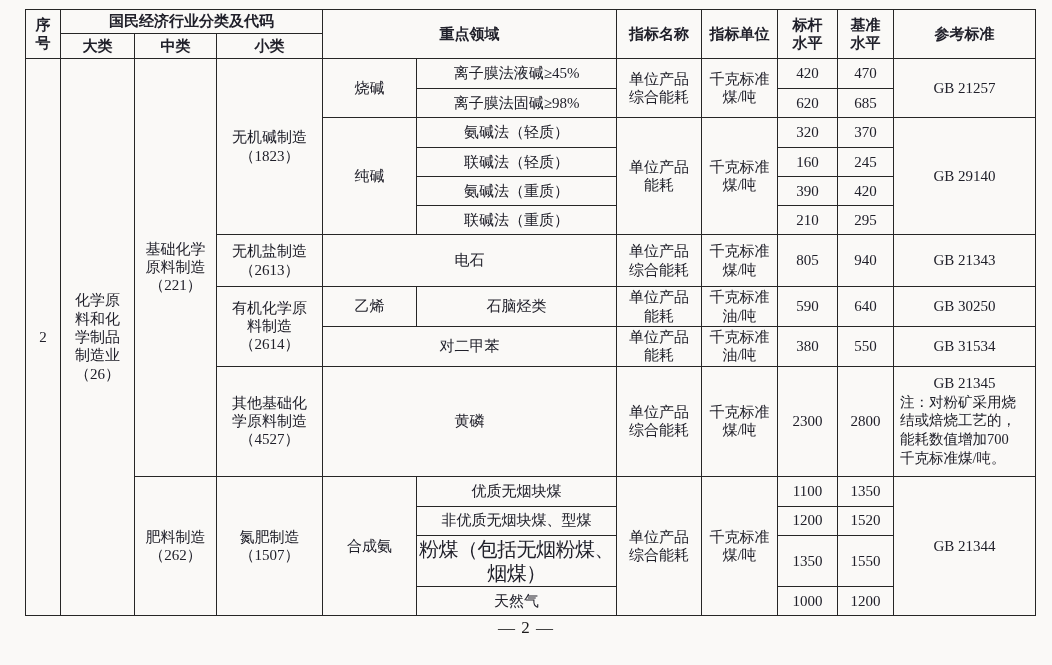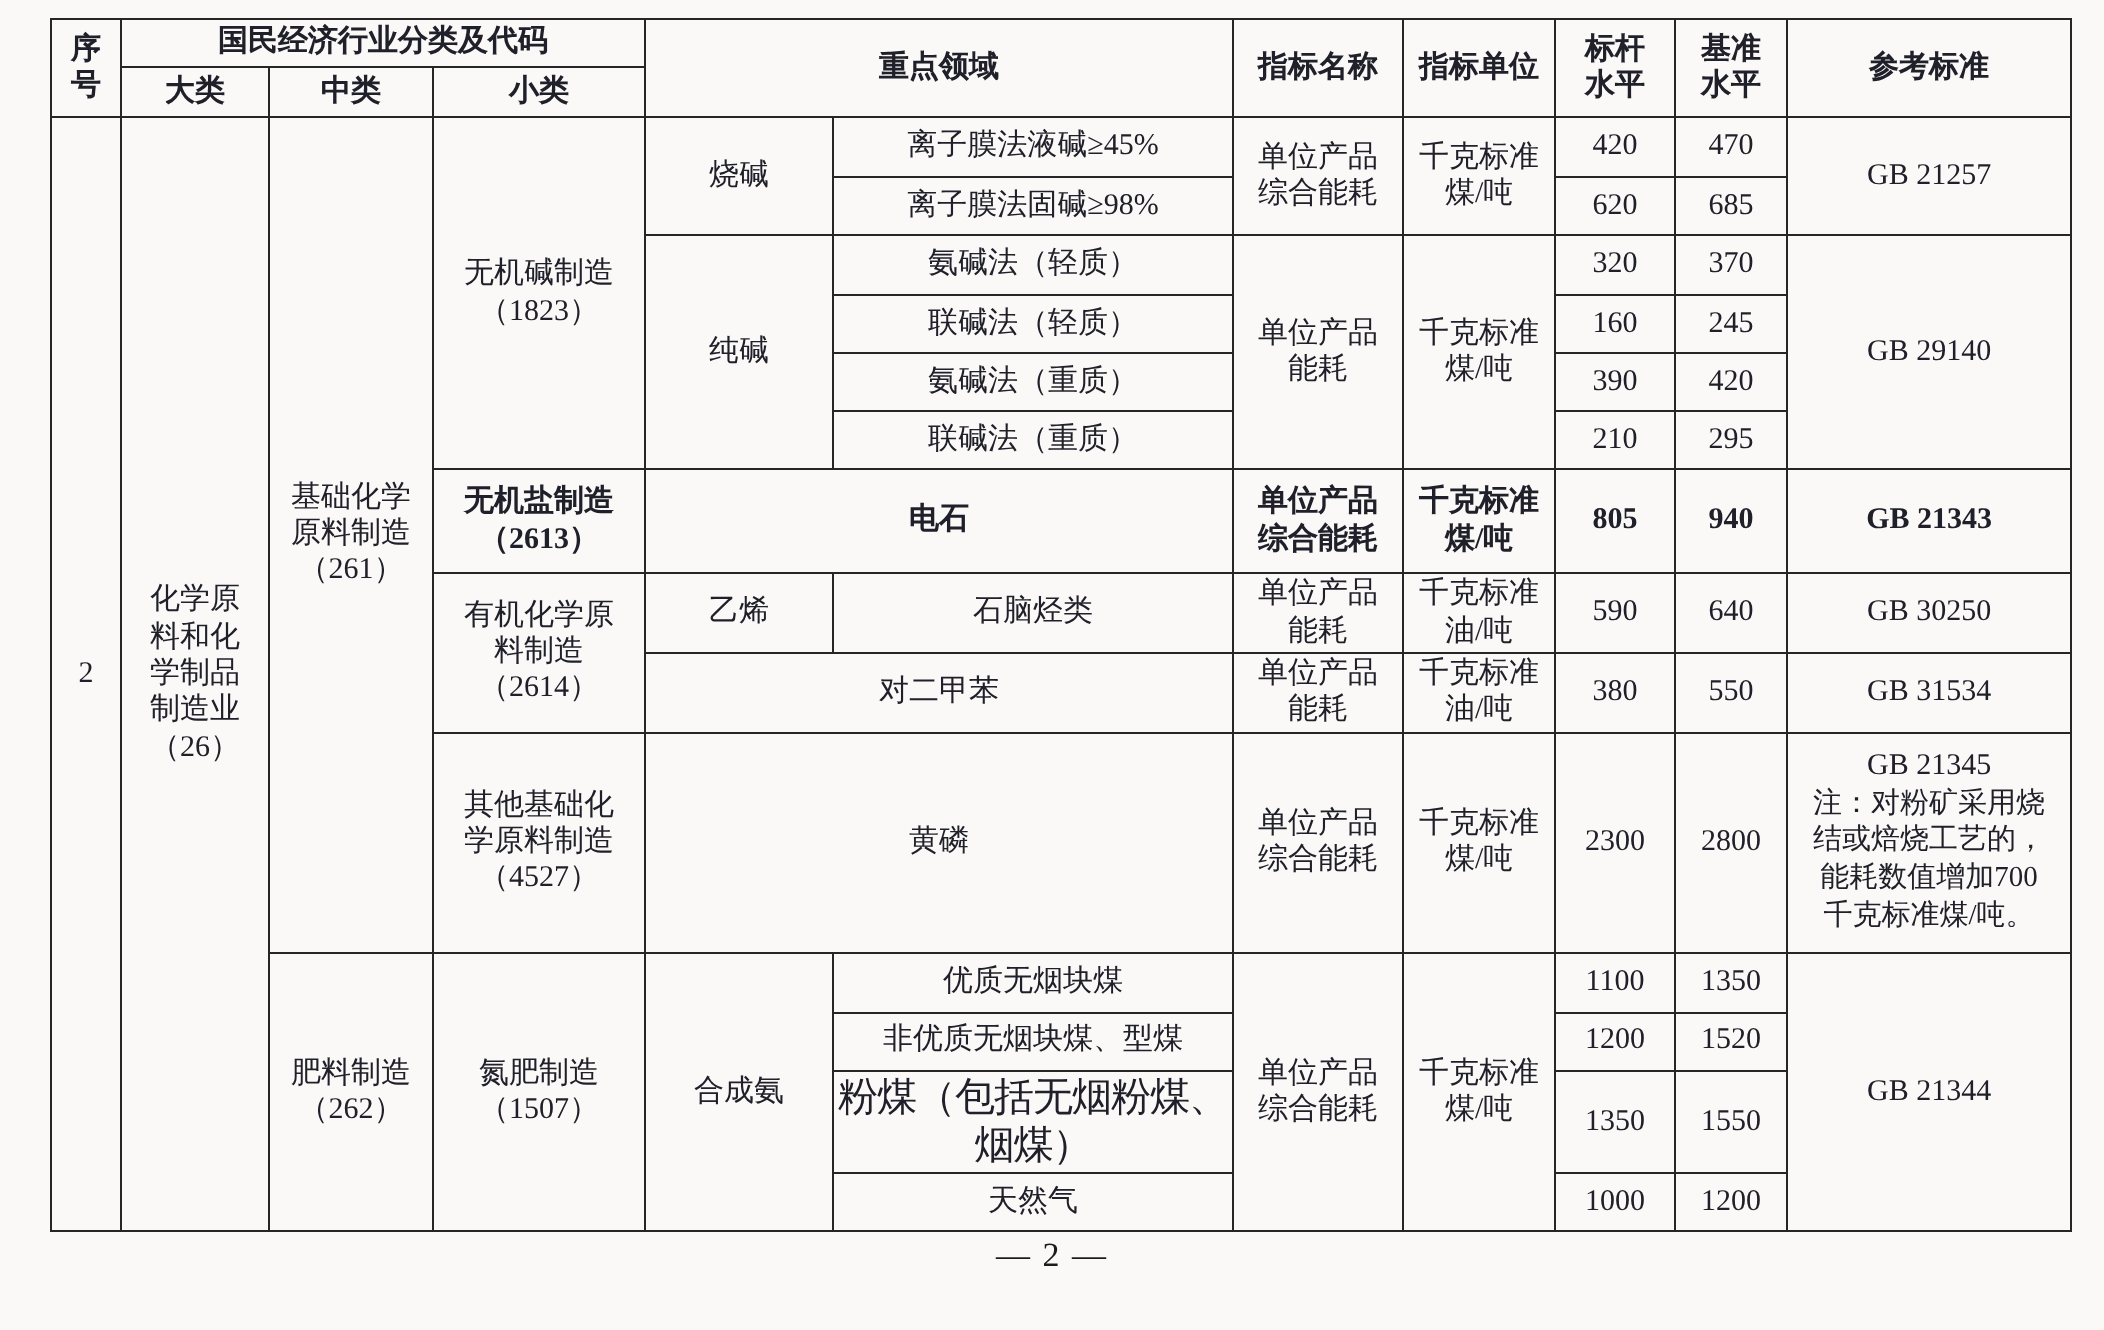--- a/index.html
+++ b/index.html
@@ -36,21 +36,21 @@
   th {
     font-family: "Liberation Sans", "DejaVu Sans", sans-serif;
     font-weight: bold;
     font-size: 15px;
   }
   tr.hrow1 { height: 24px; }
   tr.hrow2 { height: 25px; }
   td.fs14 { font-size: 20px; letter-spacing: -0.5px; }
   td.has-note { padding: 2px 6px; }
   .ref-main { font-size: 15px; }
-  .ref-sub  { text-align: center; font-size: 14.5px; line-height: 1.3; }
+  .ref-sub  { text-align: left; font-size: 14.5px; line-height: 1.3; }
   .footer {
     position: absolute;
     left: 0; right: 0;
     top: 618px;
     text-align: center;
     font-size: 17px;
     letter-spacing: 1px;
     color: #1c1c1c;
   }
 </style>
@@ -96,21 +96,21 @@
       <tbody>
           <tr style="height: 30px;">
             <td rowspan="14">2</td>
             <td rowspan="14">化学原
 料和化
 学制品
 制造业
 （26）</td>
             <td rowspan="10">基础化学
 原料制造
-（261）</td>
+（221）</td>
             <td rowspan="6">无机碱制造
 （1823）</td>
             <td rowspan="2">烧碱</td>
             <td>离子膜法液碱≥45%</td>
             <td rowspan="2">单位产品
 综合能耗</td>
             <td rowspan="2">千克标准
 煤/吨</td>
             <td>420</td>
             <td>470</td>
@@ -140,21 +140,21 @@
           <tr style="height: 29px;">
             <td>氨碱法（重质）</td>
             <td>390</td>
             <td>420</td>
           </tr>
           <tr style="height: 29px;">
             <td>联碱法（重质）</td>
             <td>210</td>
             <td>295</td>
           </tr>
-          <tr style="height: 52px; font-weight: bold;">
+          <tr style="height: 52px;">
             <td>无机盐制造
 （2613）</td>
             <td colspan="2">电石</td>
             <td>单位产品
 综合能耗</td>
             <td>千克标准
 煤/吨</td>
             <td>805</td>
             <td>940</td>
             <td>GB 21343</td>

